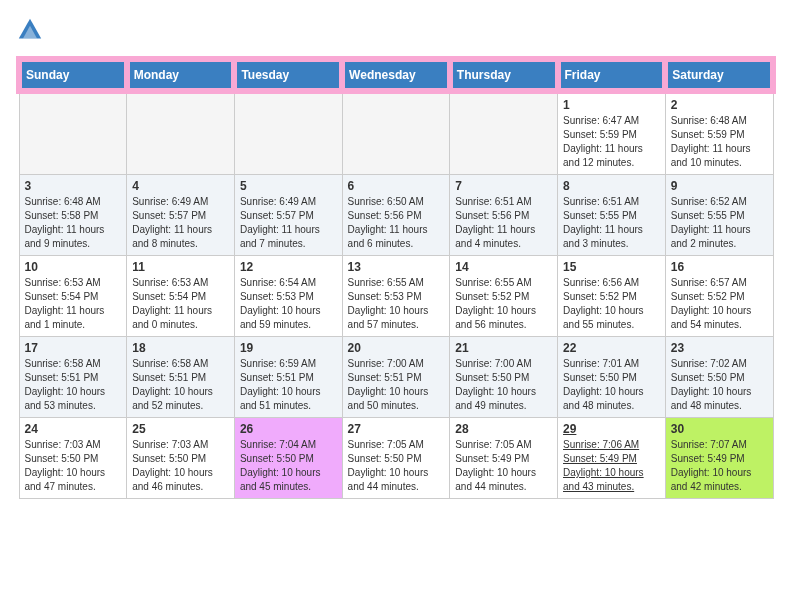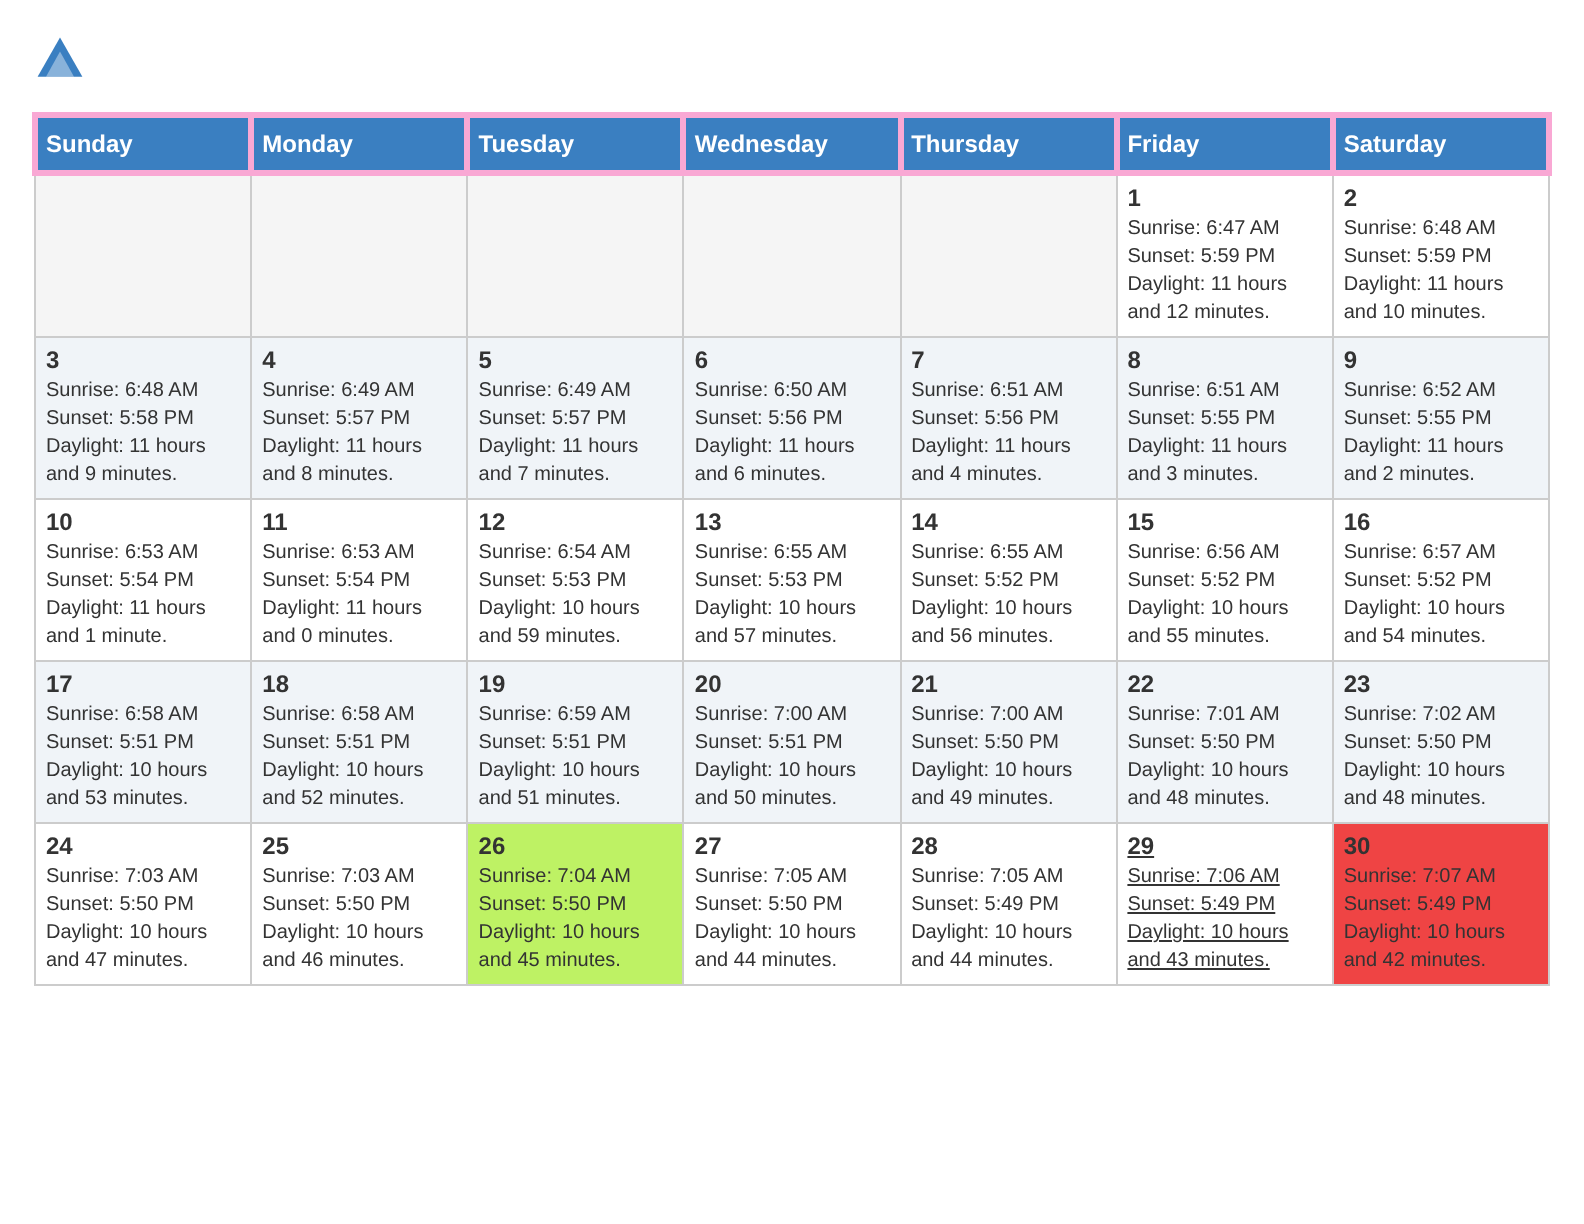--- a/index.html
+++ b/index.html
@@ -41,21 +41,21 @@
       width: 100%;
       border-collapse: collapse;
     }
     .calendar th {
       background: #3a7fc1;
       color: #fff;
       font-size: 12px;
       font-weight: bold;
       padding: 6px 4px;
       text-align: left;
-      border: 3px solid #f9a8d4;
+      border: 6px solid #f9a8d4;
     }
     .calendar td {
       vertical-align: top;
       border: 1px solid #ccc;
       padding: 4px 5px;
       width: 107px;
       min-height: 80px;
       font-size: 10.5px;
       color: #333;
       background: #fff;
@@ -268,21 +268,21 @@
           <div class="day-info" style="white-space: pre-line;">Sunrise: 7:03 AM
 Sunset: 5:50 PM
 Daylight: 10 hours and 47 minutes.</div>
         </td>
         <td style="background: rgb(255, 255, 255);">
           <span class="day-num">25</span>
           <div class="day-info" style="white-space: pre-line;">Sunrise: 7:03 AM
 Sunset: 5:50 PM
 Daylight: 10 hours and 46 minutes.</div>
         </td>
-        <td style="background: #bef264;">
+        <td style="background: #f0abfc;">
           <span class="day-num">26</span>
           <div class="day-info" style="white-space: pre-line;">Sunrise: 7:04 AM
 Sunset: 5:50 PM
 Daylight: 10 hours and 45 minutes.</div>
         </td>
         <td style="background: rgb(255, 255, 255);">
           <span class="day-num">27</span>
           <div class="day-info" style="white-space: pre-line;">Sunrise: 7:05 AM
 Sunset: 5:50 PM
 Daylight: 10 hours and 44 minutes.</div>
@@ -292,21 +292,21 @@
           <div class="day-info" style="white-space: pre-line;">Sunrise: 7:05 AM
 Sunset: 5:49 PM
 Daylight: 10 hours and 44 minutes.</div>
         </td>
         <td style="background: rgb(255, 255, 255); text-decoration: underline;">
           <span class="day-num">29</span>
           <div class="day-info" style="white-space: pre-line;">Sunrise: 7:06 AM
 Sunset: 5:49 PM
 Daylight: 10 hours and 43 minutes.</div>
         </td>
-        <td style="background: #ef4444;">
+        <td style="background: #bef264;">
           <span class="day-num">30</span>
           <div class="day-info" style="white-space: pre-line;">Sunrise: 7:07 AM
 Sunset: 5:49 PM
 Daylight: 10 hours and 42 minutes.</div>
         </td>
       </tr>
     </tbody>
 </table>
 
 </body></html>

